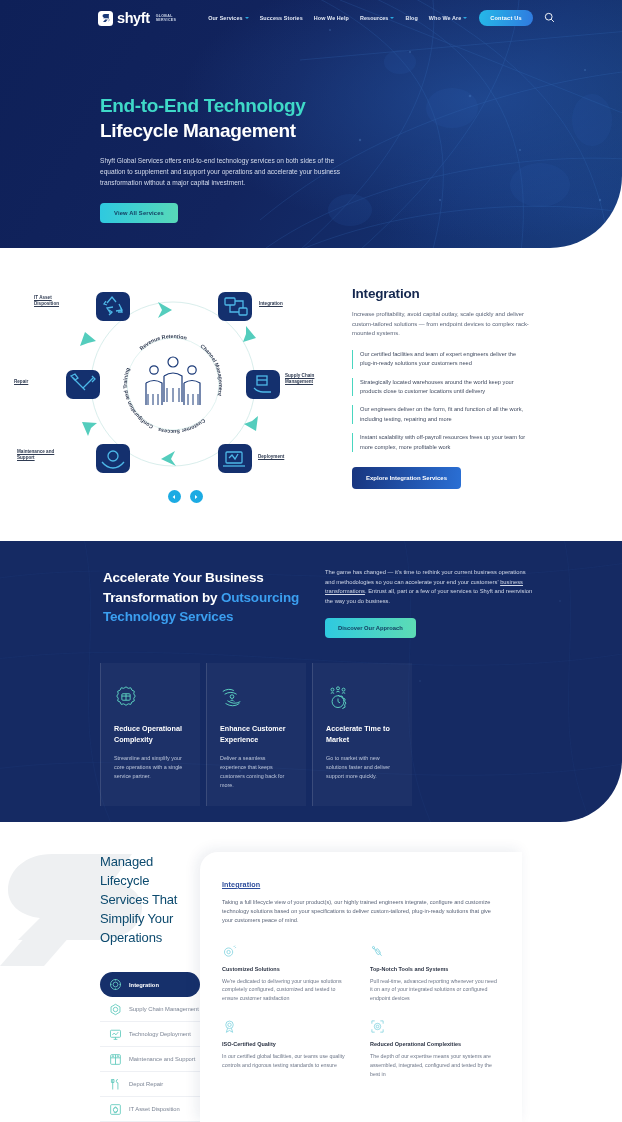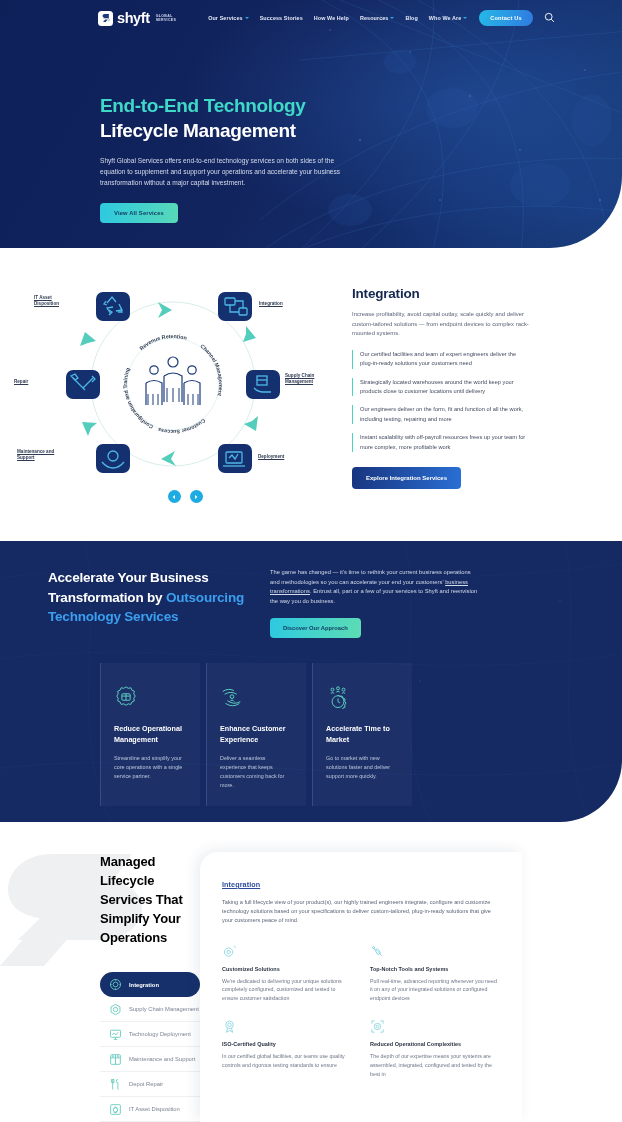--- a/index.html
+++ b/index.html
@@ -112,21 +112,21 @@
   }
 
   
   .sec-accel {
     position: relative; height: 281px;
     background: #152a63;
     border-bottom-right-radius: 62px;
     padding: 27px 0 0 0; overflow: hidden;
   }
   .accel-net { position: absolute; inset: 0; opacity: .35; }
-  .accel-top { position: relative; z-index: 3; display: flex; padding-left: 48px; }
+  .accel-top { position: relative; z-index: 3; display: flex; padding-left: 103px; }
   .accel-h2 {
     width: 215px; font-size: 13.5px; line-height: 19.5px; font-weight: 600;
     color: #ffffff; letter-spacing: -0.2px;
   }
   .accel-h2 .hi { color: #3b9ff0; }
   .accel-right { width: 215px; padding-left: 7px; }
   .accel-p { color: #d3dae9; font-size: 5.8px; line-height: 9.6px; }
   .accel-p u { text-decoration: underline; }
   .btn-approach {
     margin-top: 12px;
@@ -151,21 +151,21 @@
 
   
   .sec-managed { position: relative; height: 300px; background: #fff; overflow: hidden; }
   .watermark {
     position: absolute; left: -18px; top: 26px; width: 190px; height: 120px;
     opacity: 1; pointer-events: none;
   }
   .managed-inner { position: relative; z-index: 3; display: flex; padding: 30px 0 0 0; }
   .managed-left { width: 200px; padding-left: 100px; }
   .managed-h2 {
-    color: #000000; font-size: 13px; line-height: 19px; font-weight: 700; letter-spacing: -0.15px;
+    color: #0c4a6e; font-size: 13px; line-height: 19px; font-weight: 400; letter-spacing: -0.15px;
   }
   .svc-list { margin-top: 25px; display: flex; flex-direction: column; }
   .svc-item {
     display: flex; align-items: center; gap: 7px;
     height: 25px; padding-left: 9px; cursor: pointer;
     border-bottom: 1px solid #eef0f4;
     color: #7b8494; font-size: 5.8px; font-weight: 500;
     position: relative;
   }
   .svc-item.active {
@@ -473,21 +473,21 @@
       <div class="card">
         <div class="card-icon">
           <svg width="24" height="24" viewBox="0 0 26 26">
             <g stroke="#5fd9c4" stroke-width="1" fill="none">
               <path d="M13 2 l2.4 1.6 2.8 -.6 1.2 2.6 2.6 1.2 -.6 2.8 1.6 2.4 -1.6 2.4 .6 2.8 -2.6 1.2 -1.2 2.6 -2.8 -.6 -2.4 1.6 -2.4 -1.6 -2.8 .6 -1.2 -2.6 -2.6 -1.2 .6 -2.8 -1.6 -2.4 1.6 -2.4 -.6 -2.8 2.6 -1.2 1.2 -2.6 2.8 .6 z"></path>
               <rect x="8.5" y="9.5" width="9" height="7" rx="1"></rect>
               <path d="M8.5 12 h9 M13 9.5 v7"></path>
             </g>
           </svg>
         </div>
-        <div class="card-h">Reduce Operational Management</div>
+        <div class="card-h">Reduce Operational Complexity</div>
         <div class="card-p">Streamline and simplify your core operations with a single service partner.</div>
       </div>
 
 
       <div class="card">
         <div class="card-icon">
           <svg width="24" height="24" viewBox="0 0 26 26">
             <g stroke="#5fd9c4" stroke-width="1" fill="none">
               <path d="M3 7 q6 -4 12 -1"></path>
               <path d="M5 10 q7 -4 13 0"></path>

